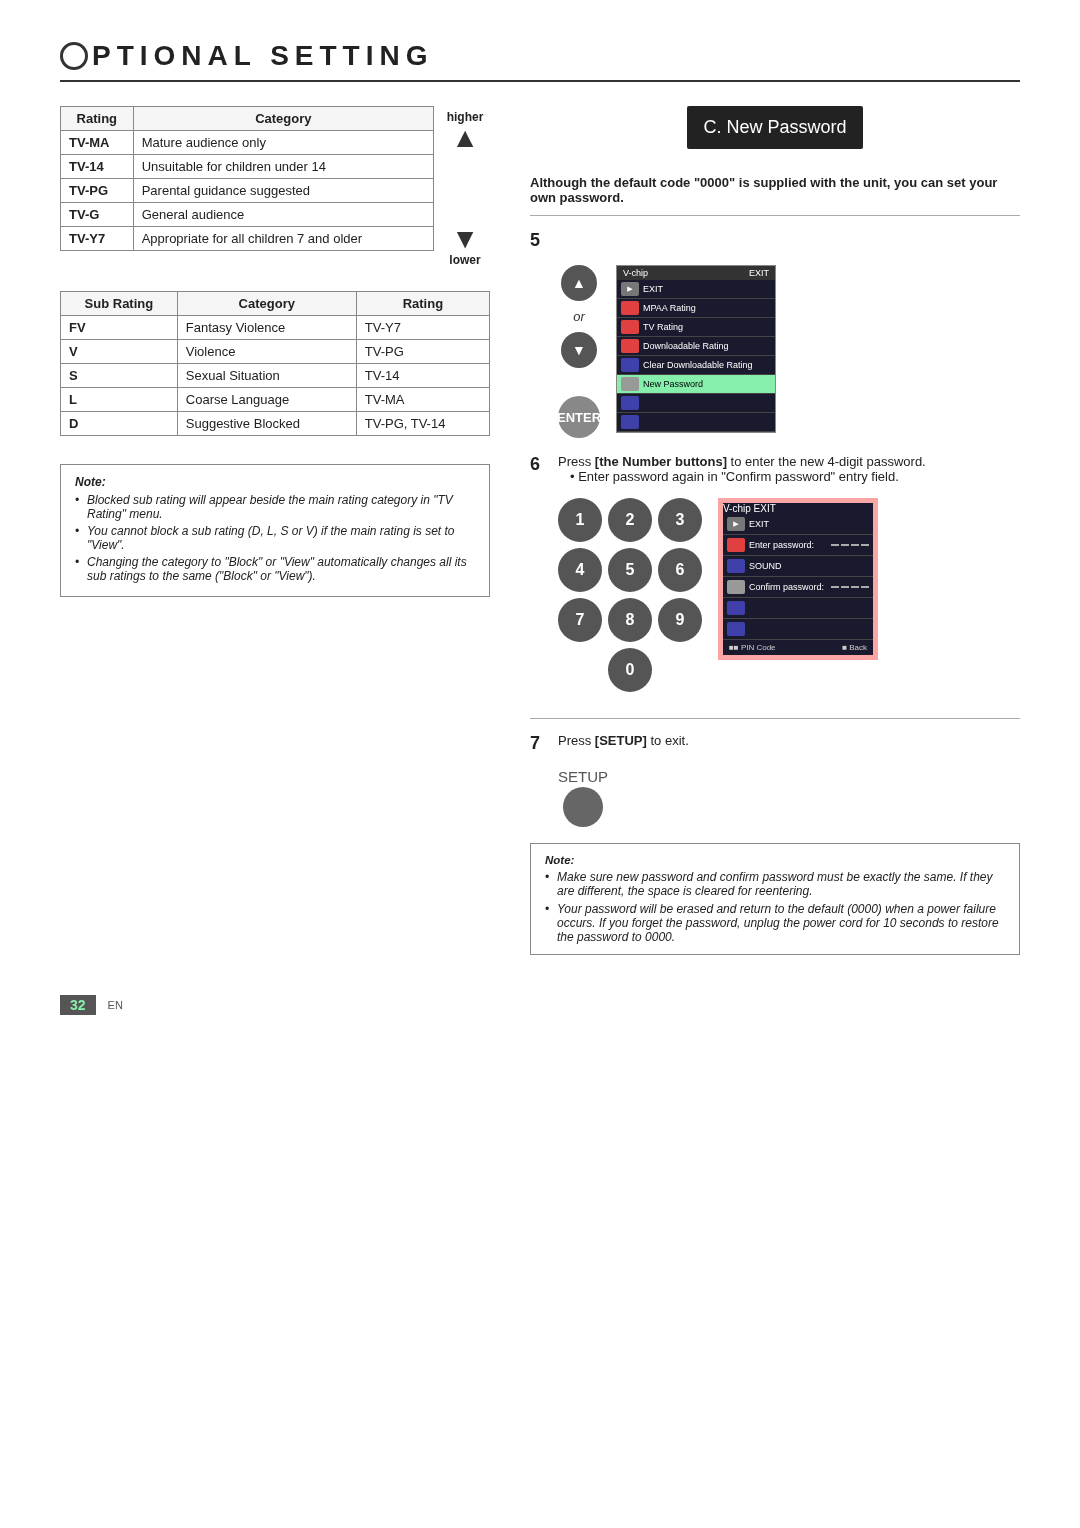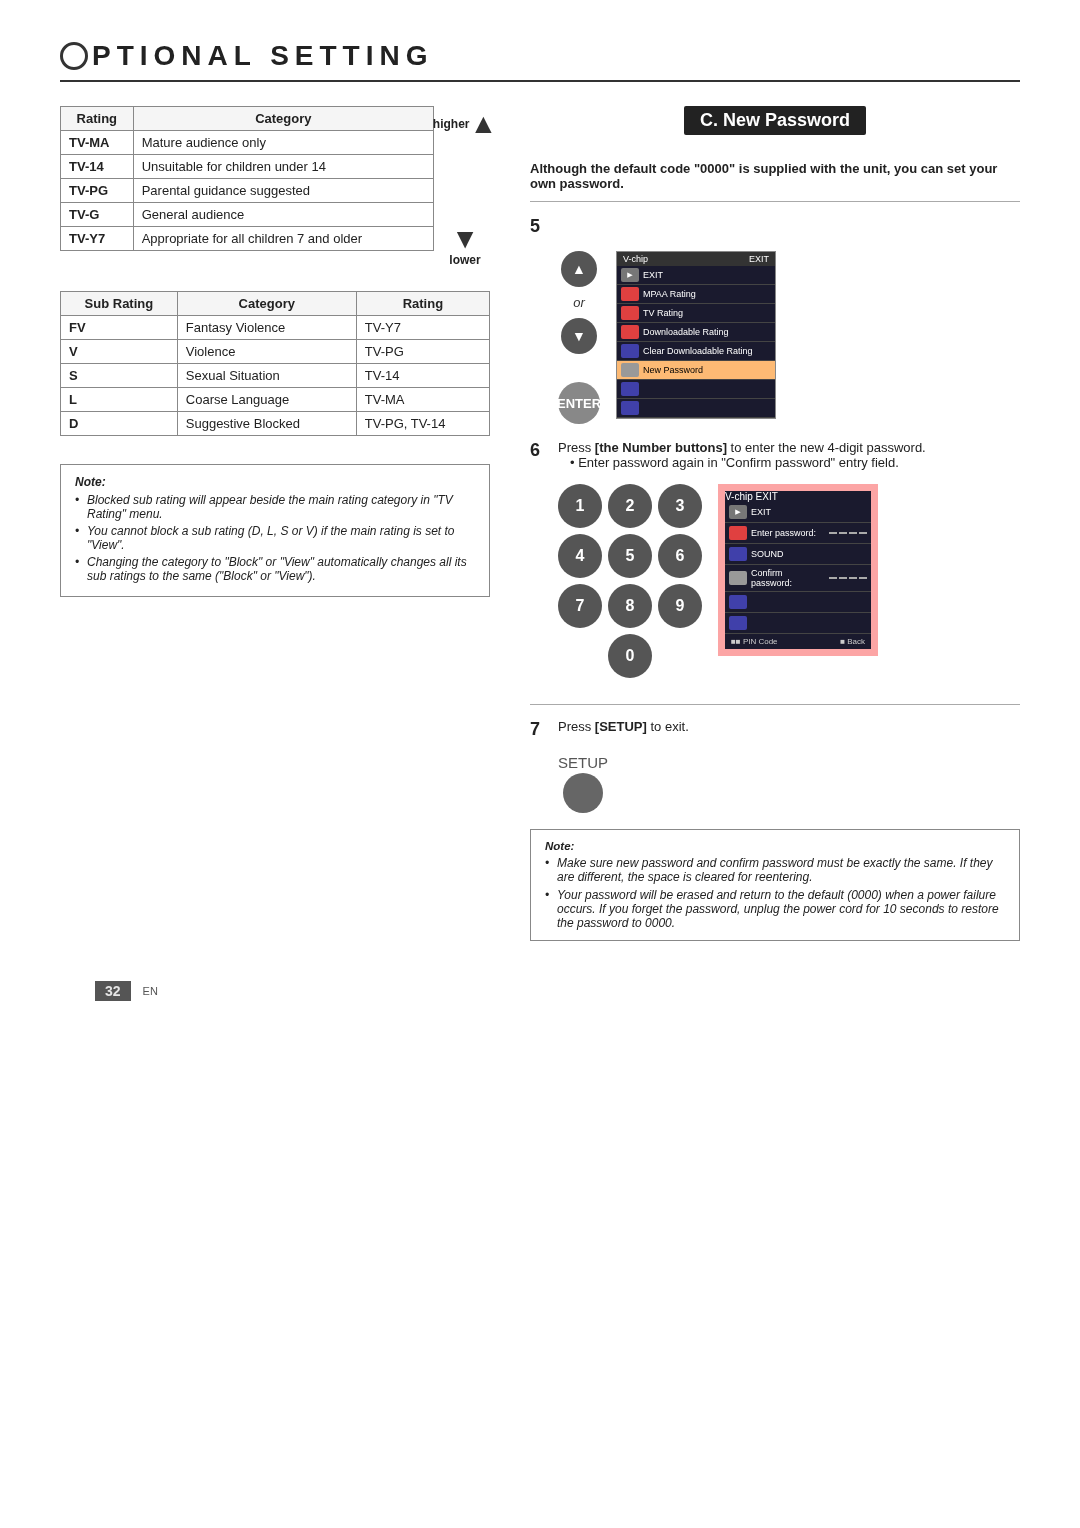--- a/index.html
+++ b/index.html
@@ -119,22 +119,22 @@
       position: absolute;
       left: 0;
     }
 
     
     .section-title-box {
       background: #222;
       color: #fff;
       text-align: center;
       font-size: 18px;
-      font-weight: bold;
-      padding: 4px 16px;
+      font-weight: normal;
+      padding: 11px 16px;
       margin-bottom: 14px;
       display: inline-block;
       border-radius: 2px;
     }
     .section-subtitle {
       font-size: 13px;
       margin-bottom: 14px;
       border-bottom: 1px solid #aaa;
       padding-bottom: 10px;
     }
@@ -245,21 +245,21 @@
       display: flex;
       align-items: center;
       justify-content: center;
       font-size: 7px;
     }
     .menu-row .label {
       font-size: 9px;
       flex: 1;
     }
     .menu-row.highlighted {
-      background: #fdba74;
+      background: #86efac;
       color: #000;
     }
 
     
     .numpad {
       display: grid;
       grid-template-columns: repeat(3, 44px);
       grid-template-rows: repeat(4, 44px);
       gap: 6px;
       margin-bottom: 10px;
@@ -275,21 +275,21 @@
       justify-content: center;
       font-size: 16px;
       font-weight: bold;
     }
     .numpad-zero {
       grid-column: 2;
     }
 
     
     .password-mockup {
-      border: 7px solid #fca5a5;
+      border: 5px solid #fca5a5;
       width: 160px;
       font-size: 10px;
       background: #1a1a2e;
       color: #fff;
     }
     .pw-row {
       display: flex;
       align-items: center;
       padding: 3px 4px;
       border-bottom: 1px solid #444;
@@ -361,25 +361,24 @@
 
     
     .page-footer {
       margin-top: 40px;
       display: flex;
       align-items: center;
       gap: 12px;
     }
     .page-num-box {
       background: #555;
-      color: #e5e5e5;
+      color: #86efac;
       font-weight: bold;
       font-size: 14px;
       padding: 2px 10px;
-      margin-left: 35px;
     }
     .page-lang {
       font-size: 11px;
       color: #555;
     }
 
     
     .table-with-arrow {
       display: flex;
       align-items: stretch;
@@ -394,21 +393,21 @@
       align-items: center;
       justify-content: space-between;
       padding: 4px 0;
       margin-left: 6px;
       font-size: 12px;
       font-weight: bold;
       width: 50px;
     }
     .arrow-indicator .top-part {
       display: flex;
-      flex-direction: row;
+      flex-direction: column;
       align-items: center;
     }
     .arrow-indicator .bottom-part {
       display: flex;
       flex-direction: column;
       align-items: center;
     }
     .big-arrow-up {
       font-size: 28px;
       line-height: 1;

